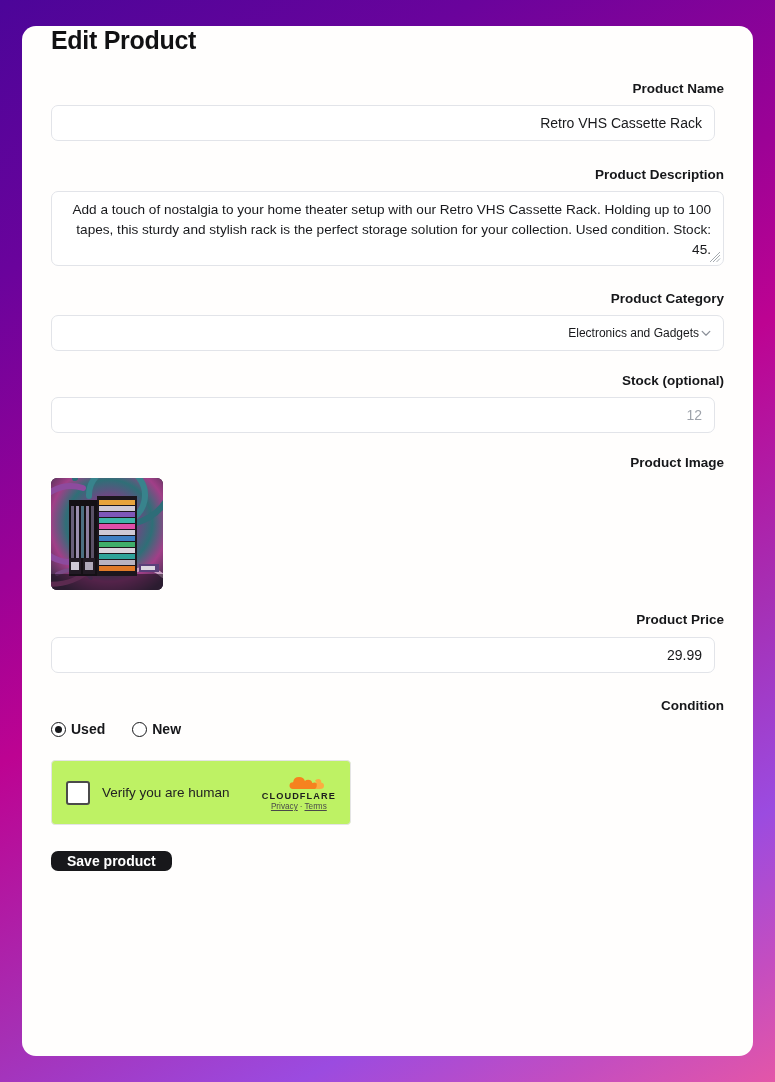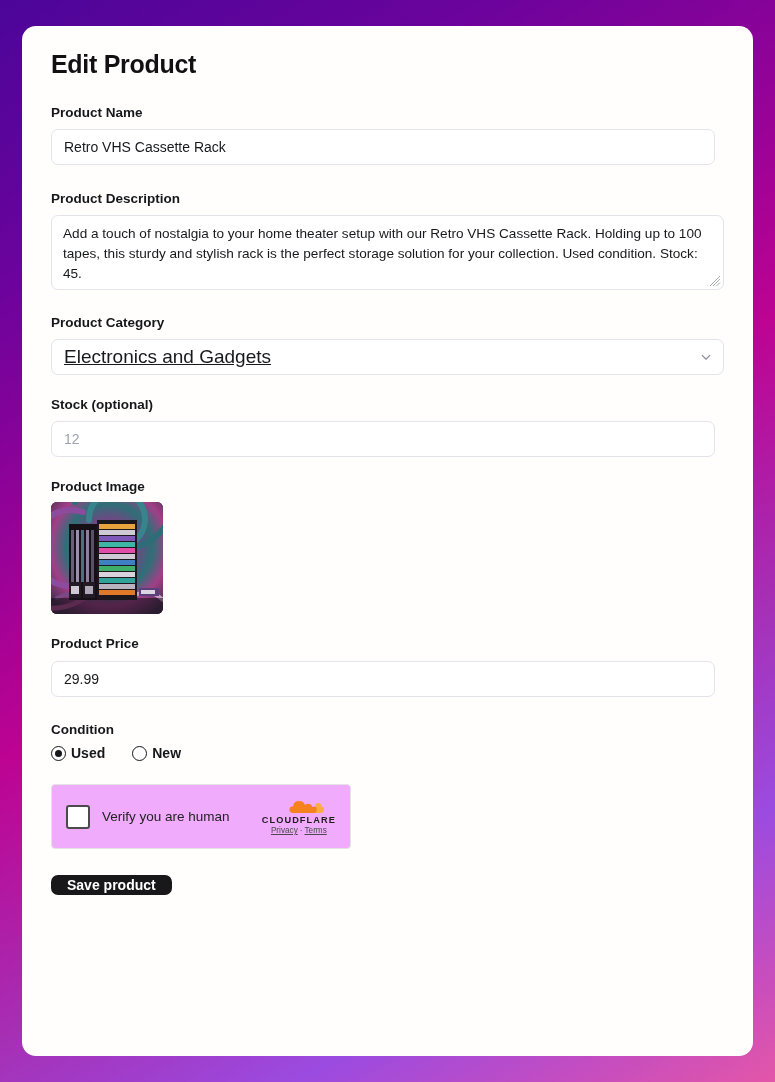--- a/index.html
+++ b/index.html
@@ -31,24 +31,23 @@
     padding: 0 29px;
     overflow: hidden;
   }
 
   .page-title {
     font-size: 25px;
     font-weight: bold;
     color: #111113;
     letter-spacing: -0.3px;
     margin: 0;
-    padding-top: 24px;
-  }
-
-  .field { margin-top: 0; }
+  }
+
+  .field { margin-top: 0; text-align: right; }
 
   .label {
     font-size: 13.5px;
     font-weight: bold;
     color: #16171a;
     display: block;
   }
 
   .input-box {
     width: 664px;
@@ -92,23 +91,22 @@
     height: 36px;
     background: #ffffff;
     border: 1px solid #e2e4e9;
     border-radius: 7px;
     display: flex;
     align-items: center;
     padding: 0 10px 0 12px;
   }
   .select-value {
     flex: 1;
-    font-size: 19px;
+    font-size: 12px;
     color: #18191c;
-    text-decoration: underline;
   }
   .chev { width: 14px; height: 14px; display: block; }
 
   .thumb {
     width: 112px;
     height: 112px;
     border-radius: 6px;
     overflow: hidden;
     position: relative;
     background: #2b1630;
@@ -145,21 +143,21 @@
   }
   .radio-label {
     font-size: 14px;
     font-weight: bold;
     color: #16171a;
   }
 
   .turnstile {
     width: 300px;
     height: 65px;
-    background: #f0abfc;
+    background: #bef264;
     border: 1px solid #e4e4e4;
     border-radius: 4px;
     display: flex;
     align-items: center;
     padding: 0 14px;
   }
   .ts-check {
     width: 24px;
     height: 24px;
     border: 2px solid #4b4b4b;

